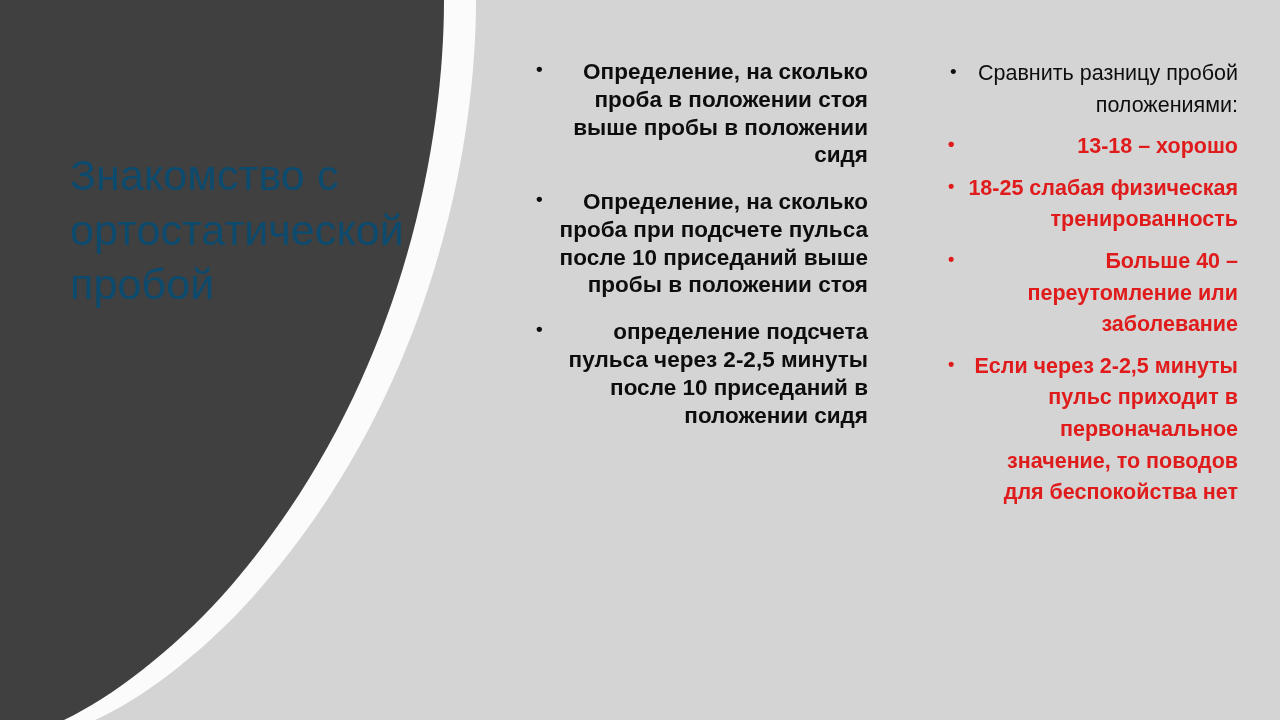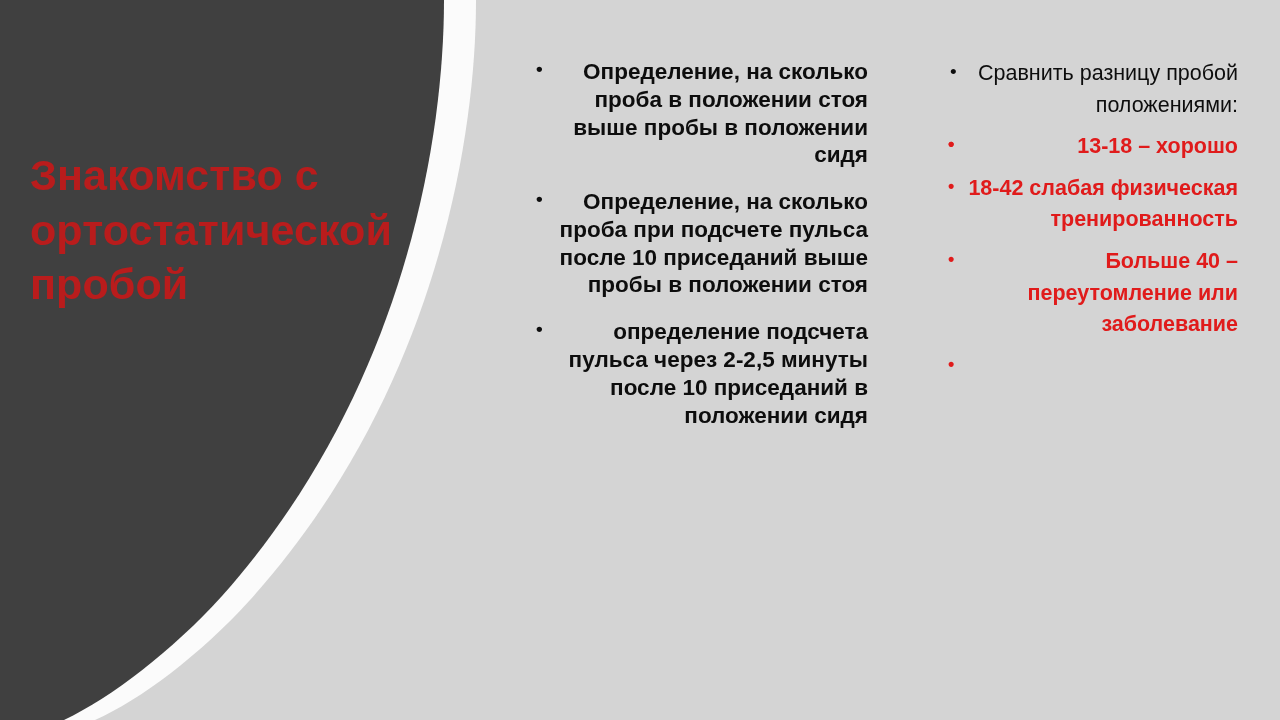--- a/index.html
+++ b/index.html
@@ -35,26 +35,27 @@
 
   
   .title-block {
     position: absolute;
     left: 30px;
     top: 148px;
     width: 385px;
     z-index: 5;
   }
   .title-text {
-    color: #b91c1c;
+    color: #0c4a6e;
     font-size: 43px;
     line-height: 1.27;
-    font-weight: 700;
+    font-weight: 400;
     letter-spacing: 0.1px;
     white-space: pre-line;
+    margin-left: 40px;
   }
 
   
   .col {
     position: absolute;
     z-index: 5;
   }
   .col-mid {
     left: 528px;
     top: 58px;
@@ -176,25 +177,26 @@
       </li>
       <li class="item-red">
         <span class="bullet-dot">•</span>
       </li>
       <li class="item-red">
         <span class="bullet-dot">•</span>
         <span class="bullet-text">13-18 – хорошо</span>
       </li>
       <li class="item-red">
         <span class="bullet-dot">•</span>
-        <span class="bullet-text">18-42 слабая физическая тренированность</span>
+        <span class="bullet-text">18-25 слабая физическая тренированность</span>
       </li>
       <li class="item-red">
         <span class="bullet-dot">•</span>
         <span class="bullet-text">Больше 40 – переутомление или заболевание</span>
       </li>
       <li class="item-red">
         <span class="bullet-dot">•</span>
+        <span class="bullet-text">Если через 2-2,5 минуты пульс приходит в первоначальное значение, то поводов для беспокойства нет</span>
       </li>
     </ul>
   </div>
 
 </div>
 
 </body></html>

